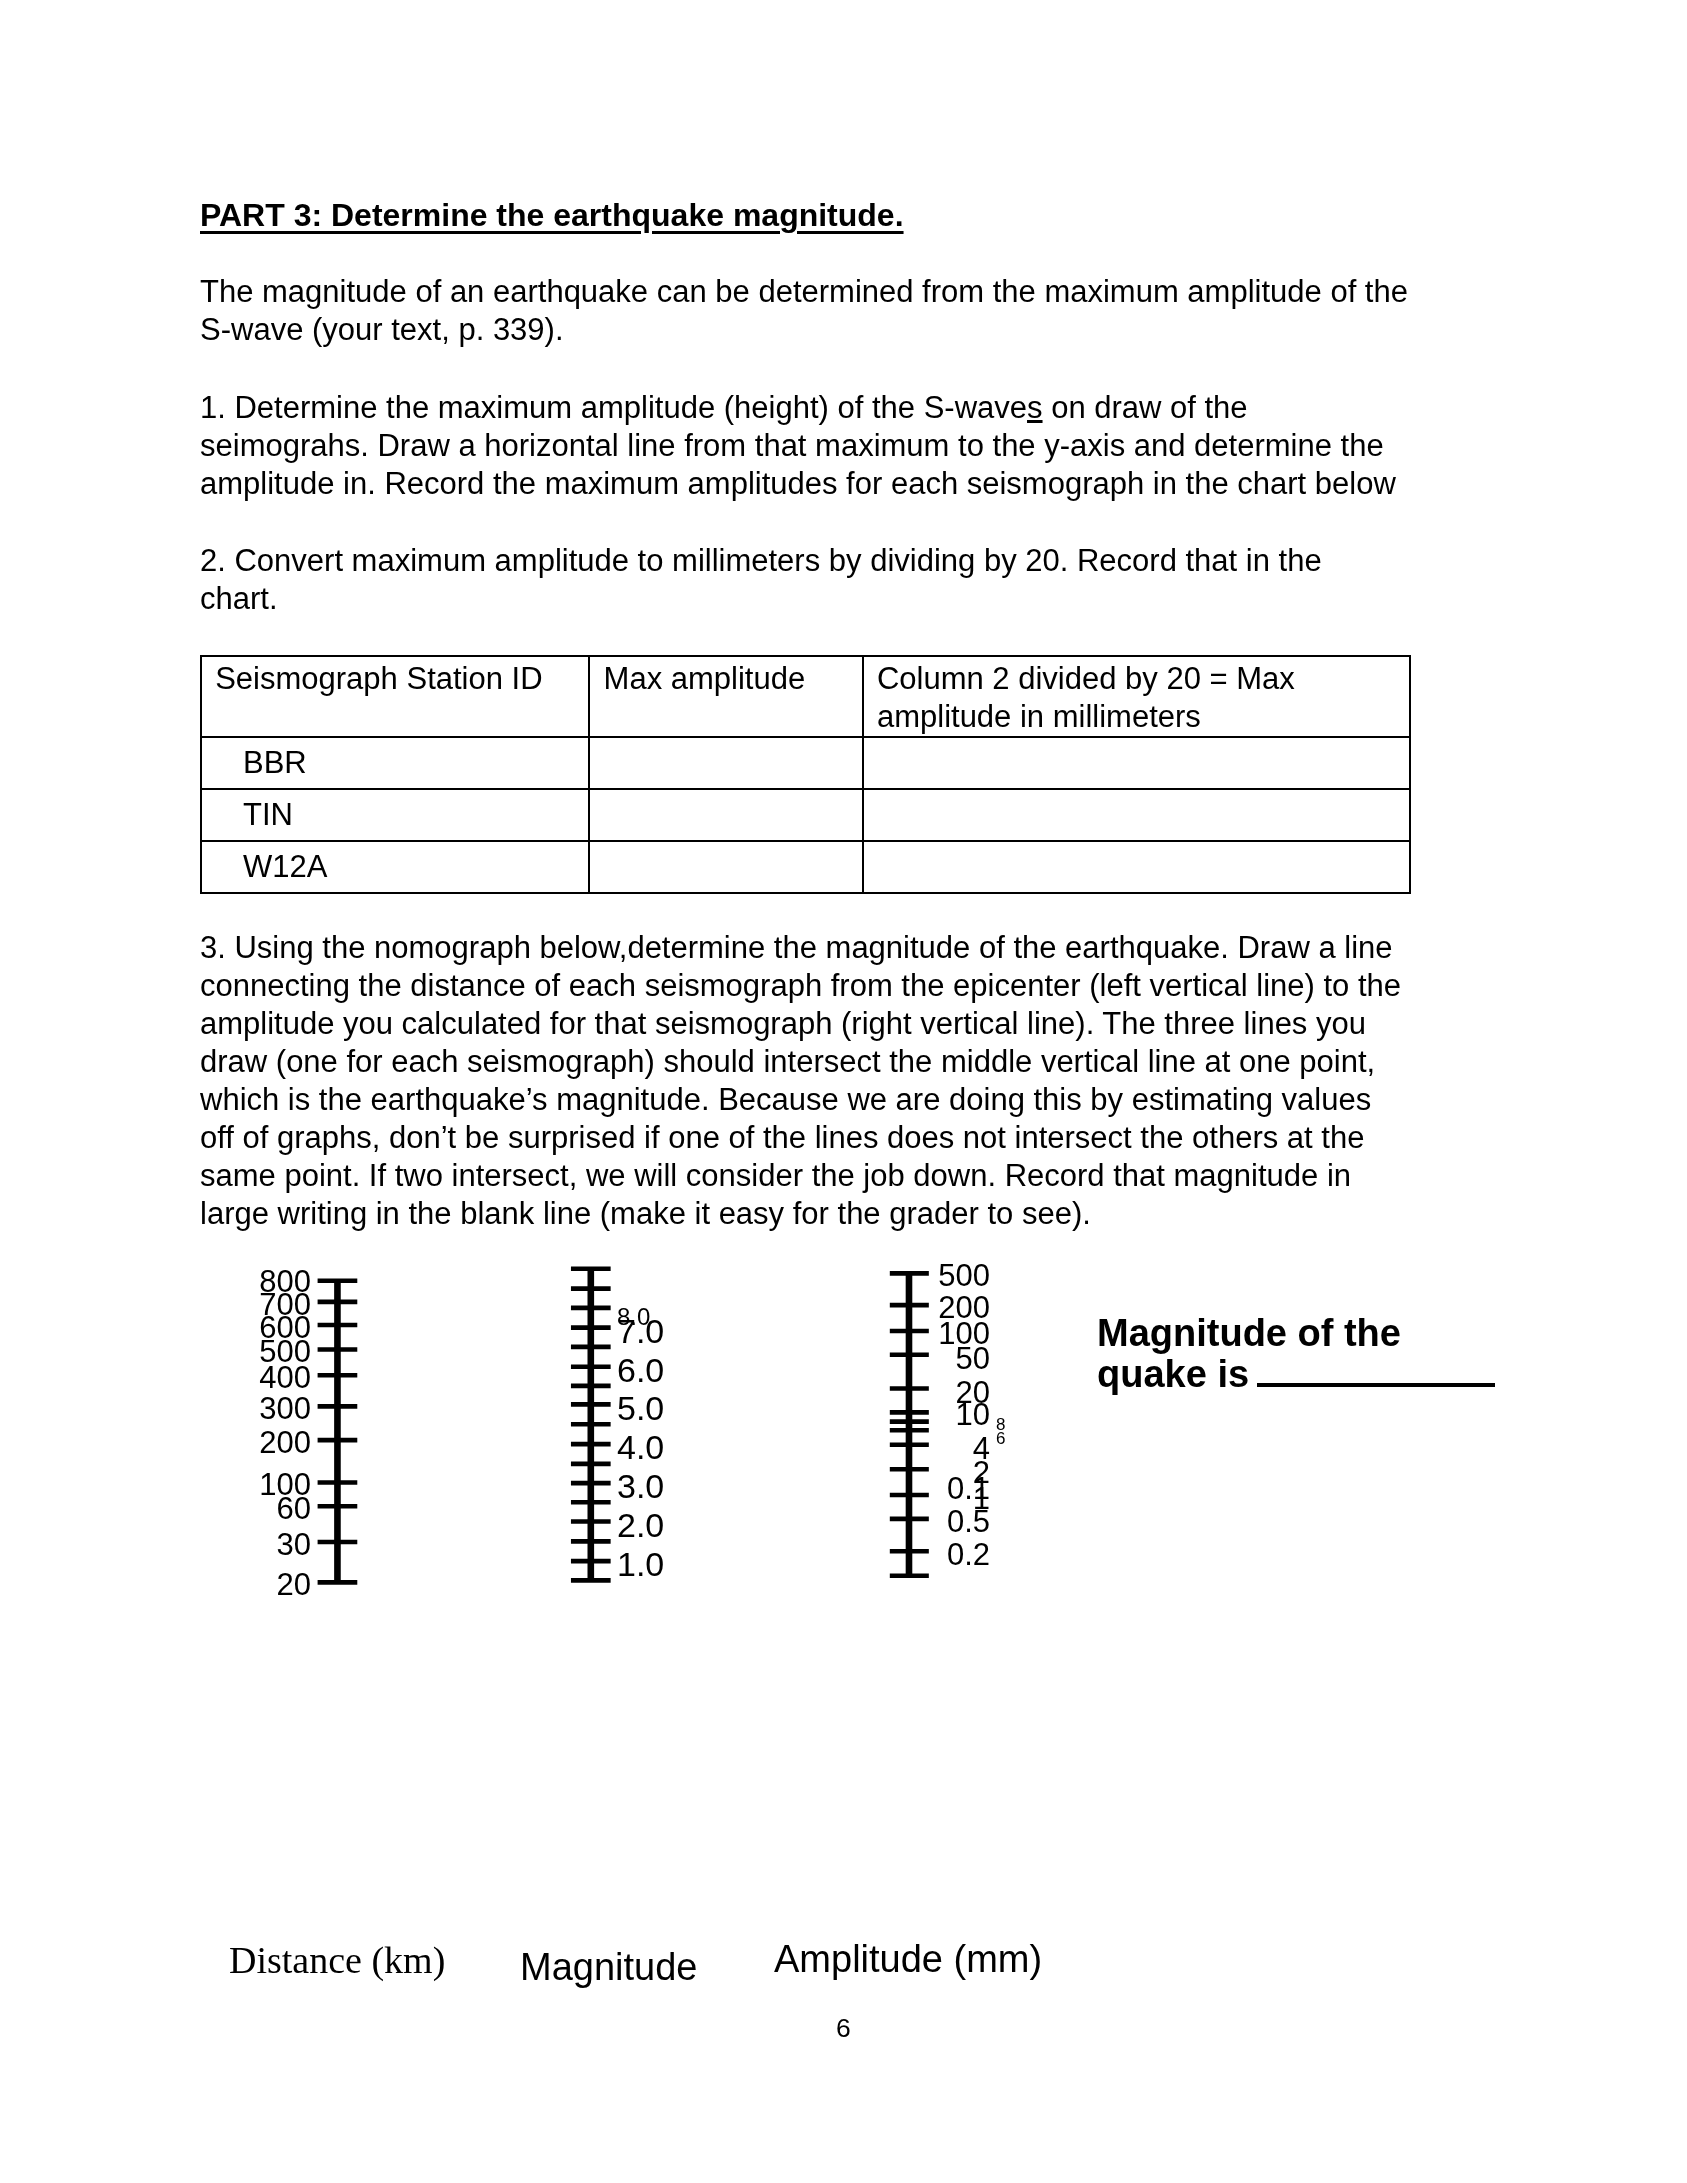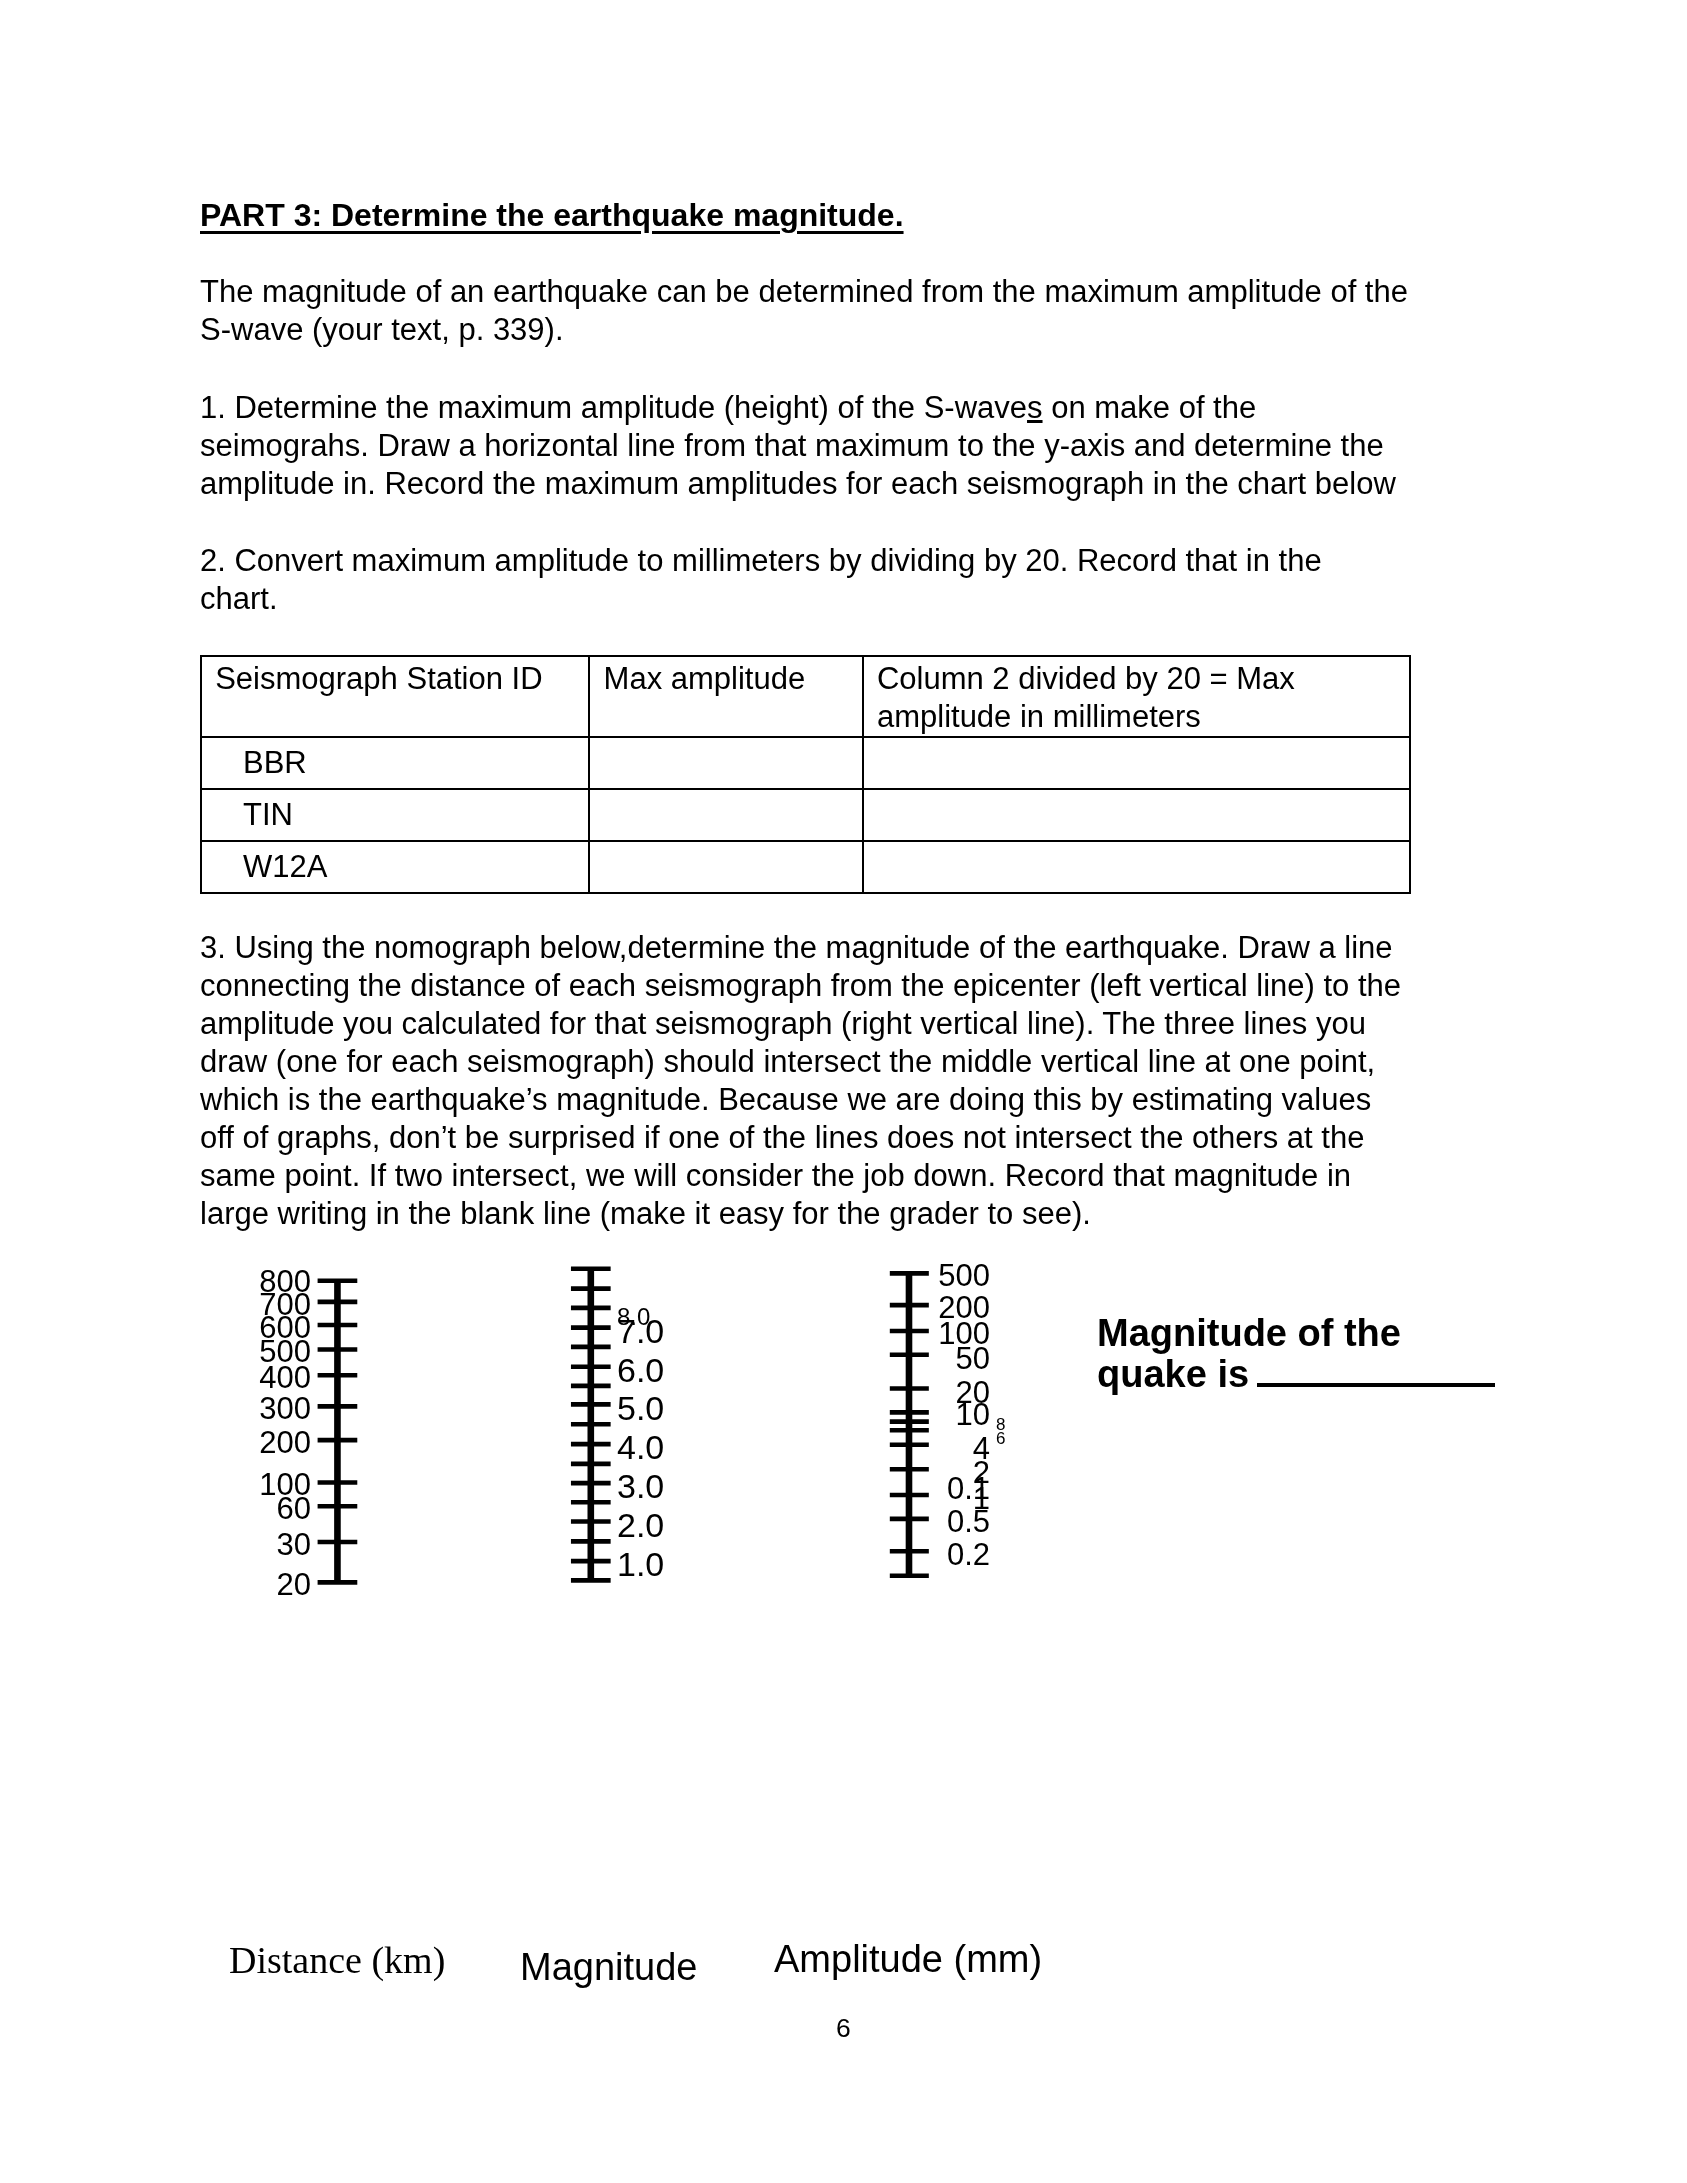--- a/index.html
+++ b/index.html
@@ -26,21 +26,21 @@
 <body>
 
 <div class="abs heading">PART 3: Determine the earthquake magnitude.</div>
 
 <div class="abs para" style="top:273px;">
   <div>The magnitude of an earthquake can be determined from the maximum amplitude of the</div>
   <div>S-wave (your text, p. 339).</div>
 </div>
 
 <div class="abs para" style="top:389px;">
-  <div><span>1. Determine the maximum amplitude (height) of the S-wave</span><span class="u">s</span><span> on make of the</span></div>
+  <div><span>1. Determine the maximum amplitude (height) of the S-wave</span><span class="u">s</span><span> on draw of the</span></div>
   <div>seimograhs.  Draw a horizontal line from that maximum to the y-axis and determine the</div>
   <div>amplitude in.  Record the maximum amplitudes for each seismograph in the chart below</div>
 </div>
 
 <div class="abs para" style="top:542px;">
   <div>2. Convert maximum amplitude to millimeters by dividing by 20.  Record that in the</div>
   <div>chart.</div>
 </div>
 
 <table class="rec">

